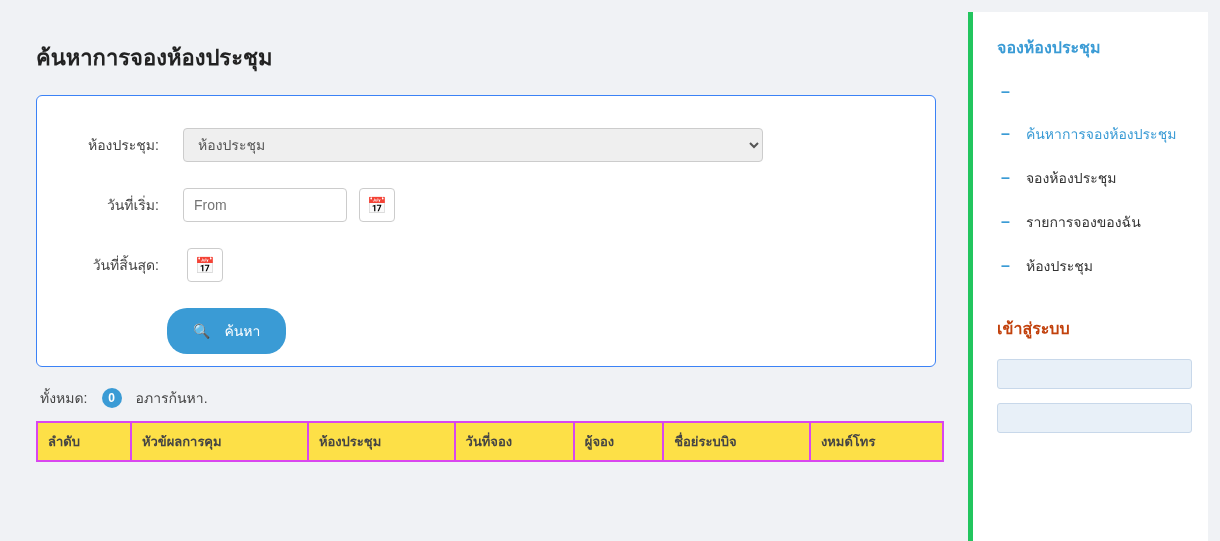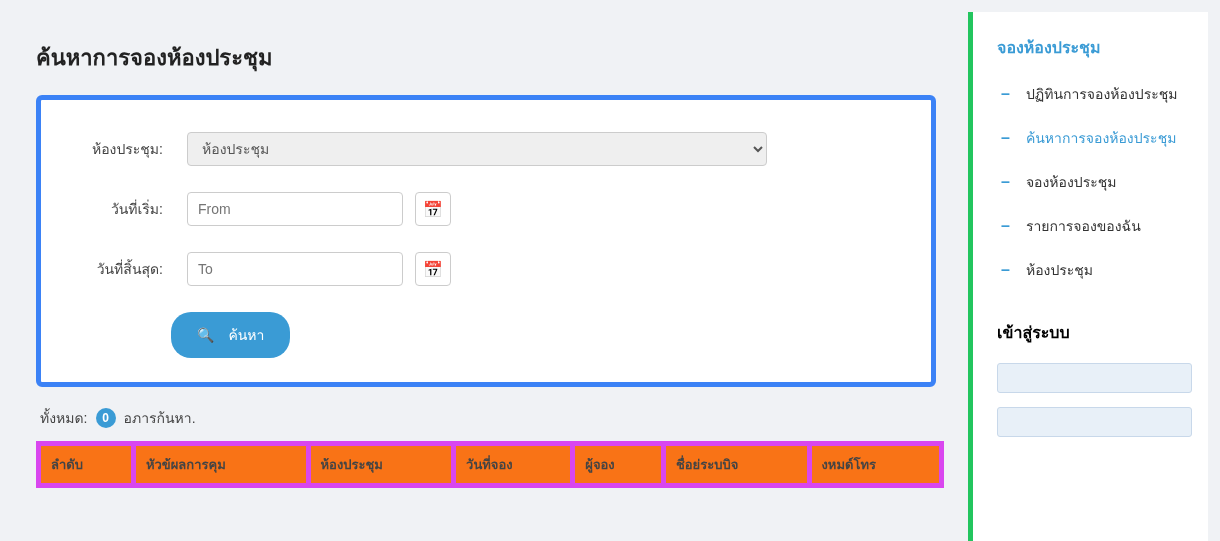--- a/index.html
+++ b/index.html
@@ -22,23 +22,23 @@
       background: #f0f2f5;
     }
     .page-title {
       font-size: 22px;
       font-weight: bold;
       color: #222;
       margin-bottom: 20px;
     }
     .search-card {
       background: #fff;
-      border: 5px solid #3b82f6;
+      border: 1px solid #3b82f6;
       border-radius: 6px;
-      padding: 24px 20px 20px 20px;
+      padding: 24px 20px 8px 20px;
       margin-bottom: 16px;
     }
     .form-row {
       display: flex;
       align-items: center;
       margin-bottom: 18px;
     }
     .form-label {
       width: 110px;
       text-align: right;
@@ -54,21 +54,21 @@
       font-size: 14px;
       outline: none;
       color: #555;
     }
     select.form-control {
       width: 580px;
       height: 34px;
       appearance: auto;
     }
     input.form-control {
-      width: 216px;
+      width: 164px;
       height: 34px;
     }
     .cal-btn {
       margin-left: 8px;
       background: #fff;
       border: 1px solid #ccc;
       border-radius: 4px;
       width: 36px;
       height: 34px;
       cursor: pointer;
@@ -91,43 +91,43 @@
       gap: 6px;
       margin-left: 110px;
       margin-top: 4px;
     }
     .results-bar {
       font-size: 14px;
       color: #444;
       margin-bottom: 8px;
       display: flex;
       align-items: center;
-      gap: 0;
+      gap: 6px;
     }
     .badge {
       background: #3a9bd5;
       color: #fff;
       border-radius: 50%;
       width: 20px;
       height: 20px;
       display: inline-flex;
       align-items: center;
       justify-content: center;
       font-size: 12px;
       font-weight: bold;
     }
     .results-table {
       width: 100%;
       border-collapse: collapse;
       background: #fff;
       border: 1px solid #ddd;
     }
     .results-table th {
-      background: #f97316;
-      border: 5px solid #d946ef;
+      background: #fde047;
+      border: 2px solid #d946ef;
       padding: 8px 10px;
       text-align: left;
       font-weight: 600;
       color: #444;
       font-size: 13px;
     }
     
     .sidebar {
       width: 240px;
       background: #fff;
@@ -154,21 +154,21 @@
       font-size: 14px;
       text-decoration: none;
     }
     .sidebar-item.active { color: #3a9bd5; font-weight: 500; }
     .sidebar-dash {
       color: #3a9bd5;
       font-weight: bold;
       font-size: 16px;
     }
     .login-section .sidebar-title {
-      color: #000000;
+      color: #c2410c;
     }
     .login-input {
       width: 100%;
       border: 1px solid #c8d8ea;
       border-radius: 3px;
       background: #e8f0f8;
       height: 30px;
       margin-bottom: 10px;
       padding: 4px 8px;
       font-size: 13px;
@@ -198,21 +198,20 @@
         <label class="form-label">วันที่เริ่ม:</label>
         <input type="text" class="form-control" placeholder="From" style="">
         <button class="cal-btn">
           <span>📅</span>
         </button>
       </div>
 
       
       <div class="form-row">
         <label class="form-label">วันที่สิ้นสุด:</label>
-        <input type="text" class="form-control" placeholder="To" style="">
         <button class="cal-btn">
           <span>📅</span>
         </button>
       </div>
 
       
       <button class="search-btn">
         <span>🔍</span>
         <span>ค้นหา</span>
       </button>
@@ -241,21 +240,20 @@
     </table>
   </div>
 
   <div class="sidebar">
 
     <div class="sidebar-section">
       <div class="sidebar-title">จองห้องประชุม</div>
 
       <a class="sidebar-item">
         <span class="sidebar-dash">–</span>
-        <span>ปฏิทินการจองห้องประชุม</span>
       </a>
       <a class="sidebar-item active">
         <span class="sidebar-dash">–</span>
         <span>ค้นหาการจองห้องประชุม</span>
       </a>
       <a class="sidebar-item">
         <span class="sidebar-dash">–</span>
         <span>จองห้องประชุม</span>
       </a>
       <a class="sidebar-item">

